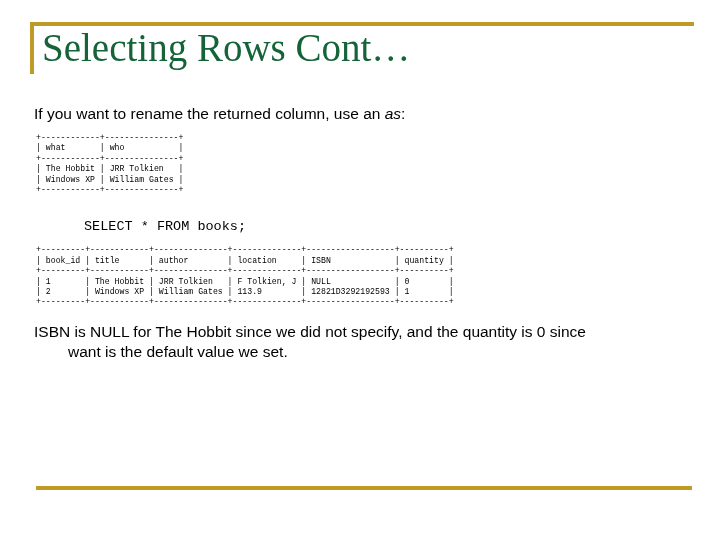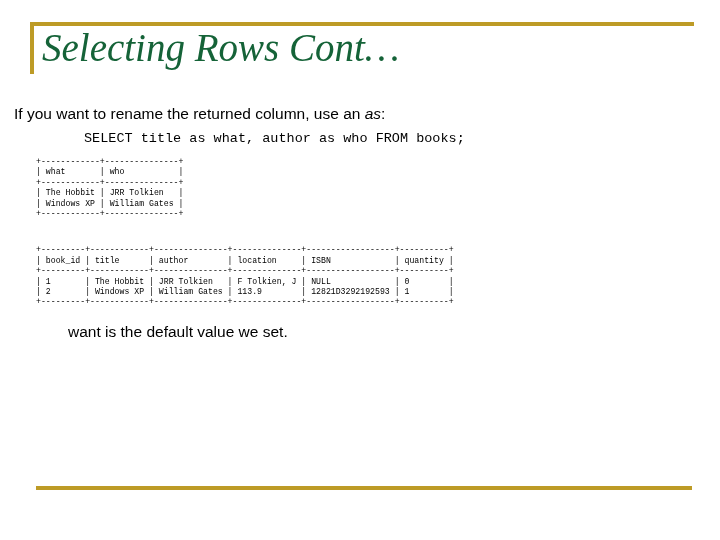--- a/index.html
+++ b/index.html
@@ -15,21 +15,20 @@
     position: relative;
   }
 
   
   .title-area {
     position: absolute;
     left: 0;
     top: 0;
     width: 587px;
     height: 92px;
-    font-style: italic;
   }
   .gold-top-bar {
     position: absolute;
     left: 30px;
     top: 22px;
     width: 664px;
     height: 4px;
     background: #bd9b26;
   }
   .gold-left-bar {
@@ -57,21 +56,21 @@
     position: absolute;
     left: 0;
     top: 104px;
     width: 720px;
   }
   .para {
     font-family: "Liberation Sans", sans-serif;
     font-size: 15.5px;
     line-height: 20px;
     color: #000000;
-    margin: 0 0 0 14px;
+    margin: 0 0 0 34px;
     width: 662px;
   }
   .para .em {
     font-style: italic;
   }
 
   .code-line {
     font-family: "Liberation Mono", monospace;
     font-size: 13.5px;
     line-height: 18px;
@@ -121,39 +120,40 @@
 <div class="title-area">
   <div class="gold-top-bar"></div>
   <div class="gold-left-bar"></div>
   <div class="slide-title">Selecting Rows Cont…</div>
 </div>
 
 <div class="body-area">
 
   <p class="para"><span>If you want to rename the returned column, use an </span><span class="em">as</span><span>:</span></p>
 
-  <div class="code-line">SELECT title as what, author as who FROM books;</div>
 
   <div class="ascii-table">+------------+---------------+
 | what       | who           |
 +------------+---------------+
 | The Hobbit | JRR Tolkien   |
 | Windows XP | William Gates |
 +------------+---------------+</div>
 
   <div class="spacer-md"></div>
 
 
+  <div class="code-line">SELECT * FROM books;</div>
 
   <div class="ascii-table">+---------+------------+---------------+--------------+------------------+----------+
 | book_id | title      | author        | location     | ISBN             | quantity |
 +---------+------------+---------------+--------------+------------------+----------+
 | 1       | The Hobbit | JRR Tolkien   | F Tolkien, J | NULL             | 0        |
 | 2       | Windows XP | William Gates | 113.9        | 12821D3292192593 | 1        |
 +---------+------------+---------------+--------------+------------------+----------+</div>
 
   <div class="closing">
+    <span>ISBN is NULL for The Hobbit since we did not specify, and the quantity is 0 since</span>
     <span class="indent-line">want is the default value we set.</span>
   </div>
 
 </div>
 
 <div class="gold-bottom-bar"></div>
 
 </body></html>

